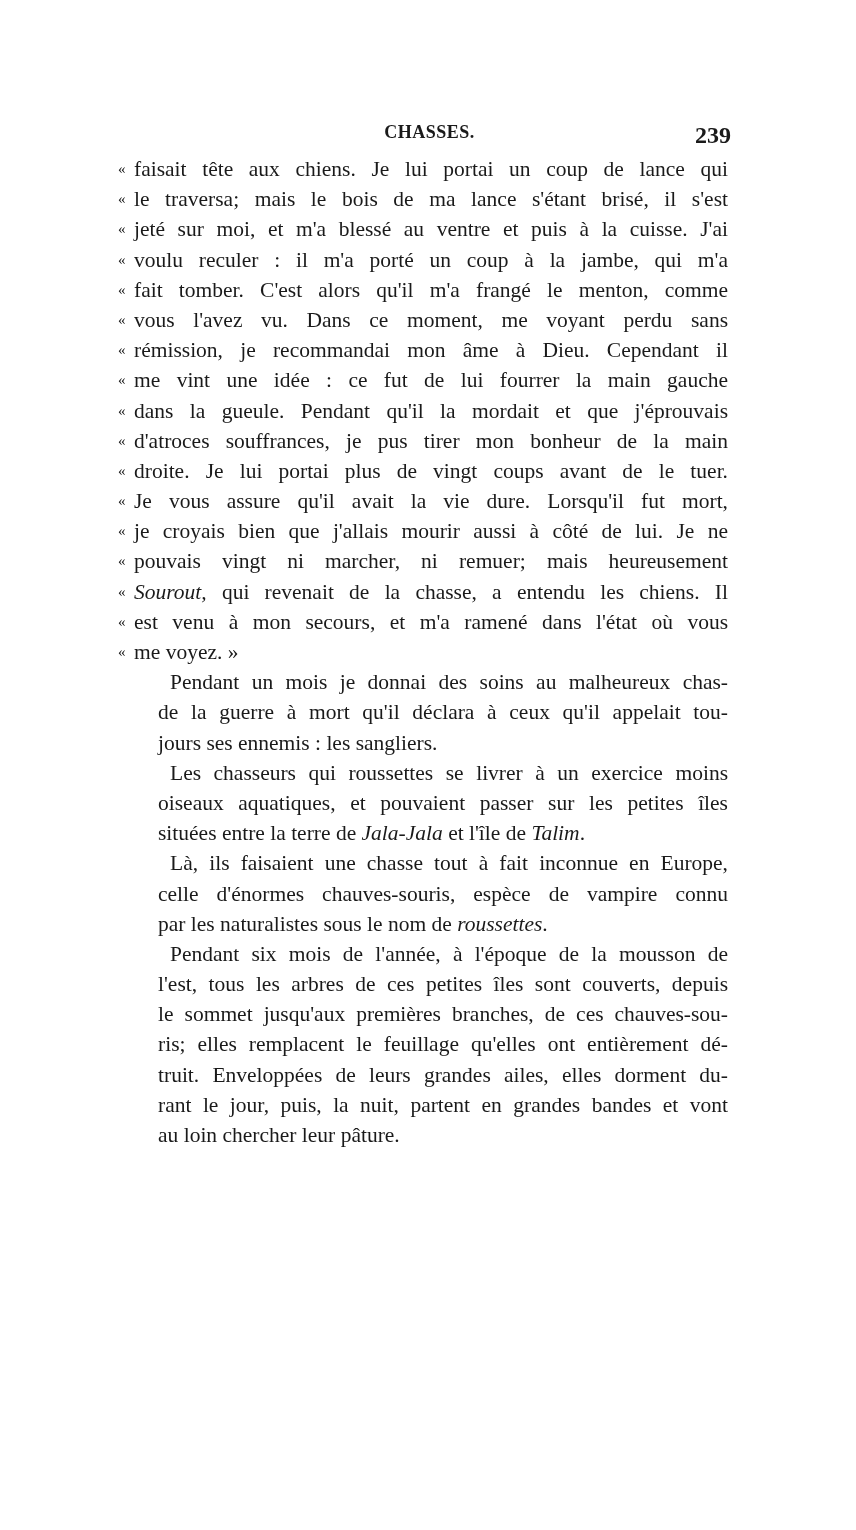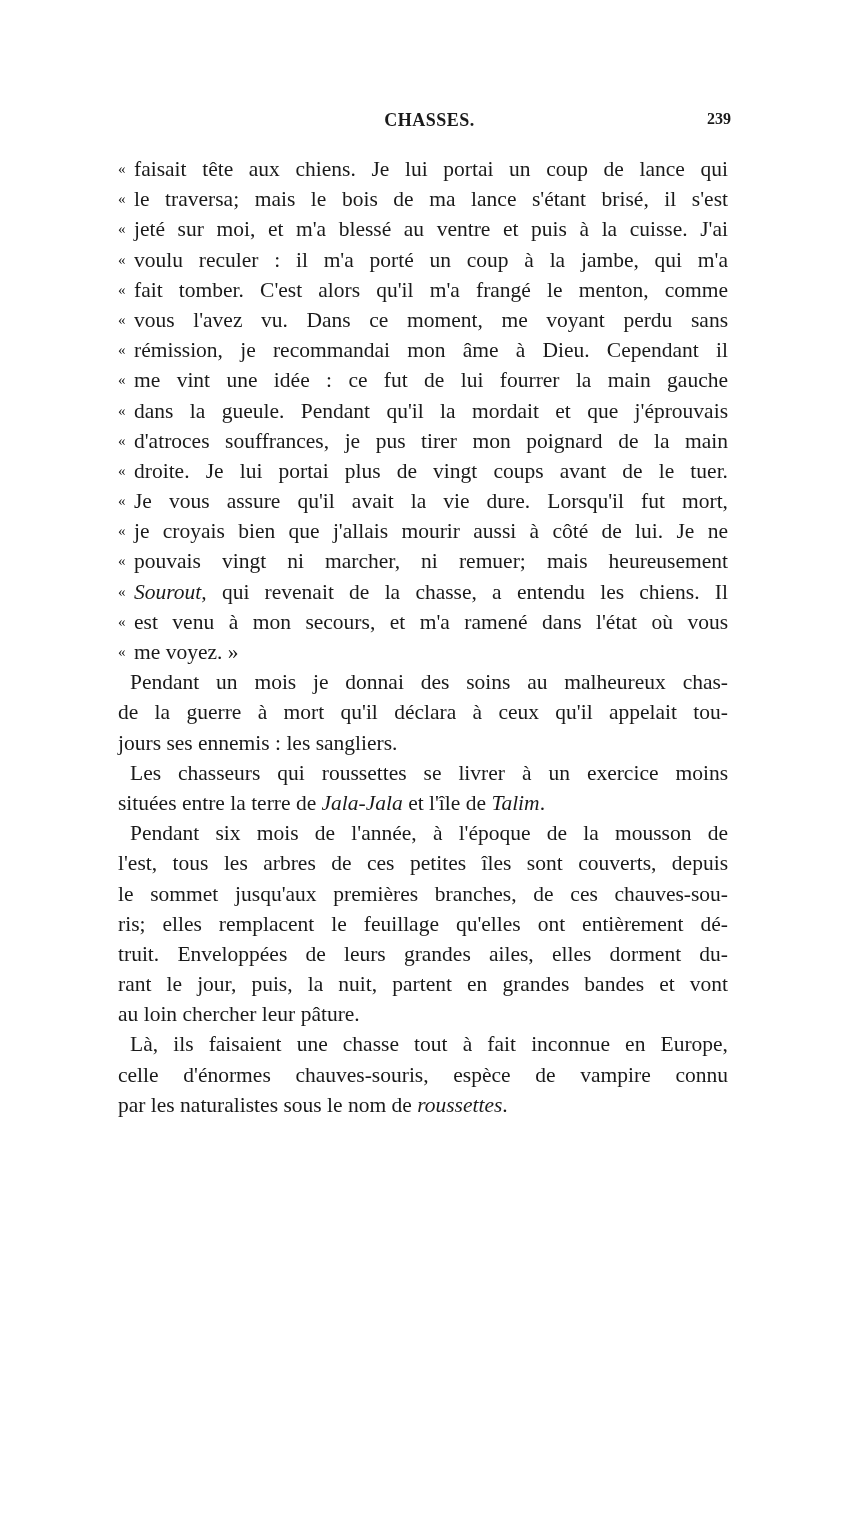--- a/index.html
+++ b/index.html
@@ -15,39 +15,39 @@
       font-family: "Liberation Serif", "DejaVu Serif", serif;
       color: #1a1a1a;
     }
     .page {
       position: absolute;
       left: 0; top: 0;
       width: 856px; height: 1530px;
     }
     .running-head {
       position: absolute;
-      top: 106px;
+      top: 118px;
       left: 128px;
       width: 603px;
       height: 30px;
     }
     .running-title {
       position: absolute;
       left: 0; right: 0;
       text-align: center;
       font-size: 18px;
       font-weight: bold;
       letter-spacing: 0.5px;
       top: 4px;
     }
     .page-number {
       position: absolute;
       right: 0;
       top: 4px;
-      font-size: 16px;
+      font-size: 24px;
       font-weight: bold;
     }
     .text-block {
       position: absolute;
       top: 154px;
       left: 118px;
       width: 610px;
       font-size: 21.5px;
       line-height: 30.2px;
     }
@@ -67,20 +67,21 @@
       text-align: justify;
       text-align-last: justify;
       white-space: nowrap;
     }
     .quote-line.last .txt {
       text-align-last: left;
       font-family: Liberation Serif, serif;
     }
     .para {
       display: block;
+      margin-left: 40px;
     }
     .para-line {
       display: block;
       white-space: nowrap;
       text-align: justify;
       text-align-last: justify;
       height: 30.2px;
       padding-left: 10px;
     }
     .para-line.first {
@@ -138,21 +139,21 @@
       <div class="quote-line">
           <span class="gm">«</span>
           <span class="txt">me vint une idée : ce fut de lui fourrer la main gauche</span>
         </div>
       <div class="quote-line">
           <span class="gm">«</span>
           <span class="txt">dans la gueule. Pendant qu'il la mordait et que j'éprouvais</span>
         </div>
       <div class="quote-line">
           <span class="gm">«</span>
-          <span class="txt">d'atroces souffrances, je pus tirer mon poignard de la main</span>
+          <span class="txt">d'atroces souffrances, je pus tirer mon bonheur de la main</span>
         </div>
       <div class="quote-line">
           <span class="gm">«</span>
           <span class="txt">droite. Je lui portai plus de vingt coups avant de le tuer.</span>
         </div>
       <div class="quote-line">
           <span class="gm">«</span>
           <span class="txt">Je vous assure qu'il avait la vie dure. Lorsqu'il fut mort,</span>
         </div>
       <div class="quote-line">
@@ -178,33 +179,34 @@
     </div>
 
     <div class="para">
       <span class="para-line first">Pendant un mois je donnai des soins au malheureux chas-</span>
       <span class="para-line cont" style="padding-left:0">de la guerre à mort qu'il déclara à ceux qu'il appelait tou-</span>
       <span class="para-line last" style="padding-left:0">jours ses ennemis : les sangliers.</span>
     </div>
 
     <div class="para">
       <span class="para-line first">Les chasseurs qui roussettes se livrer à un exercice moins</span>
+      <span class="para-line cont" style="padding-left:0">oiseaux aquatiques, et pouvaient passer sur les petites îles</span>
       <span class="para-line last" style="padding-left:0"><span>situées entre la terre de </span><em>Jala-Jala</em><span> et l'île de </span><em>Talim</em><span>.</span></span>
+    </div>
+
+    <div class="para">
+      <span class="para-line first">Là, ils faisaient une chasse tout à fait inconnue en Europe,</span>
+      <span class="para-line cont" style="padding-left:0">celle d'énormes chauves-souris, espèce de vampire connu</span>
+      <span class="para-line last" style="padding-left:0"><span>par les naturalistes sous le nom de </span><em>roussettes</em><span>.</span></span>
     </div>
 
     <div class="para">
       <span class="para-line first">Pendant six mois de l'année, à l'époque de la mousson de</span>
       <span class="para-line cont" style="padding-left:0">l'est, tous les arbres de ces petites îles sont couverts, depuis</span>
       <span class="para-line cont" style="padding-left:0">le sommet jusqu'aux premières branches, de ces chauves-sou-</span>
       <span class="para-line cont" style="padding-left:0">ris; elles remplacent le feuillage qu'elles ont entièrement dé-</span>
       <span class="para-line cont" style="padding-left:0">truit. Enveloppées de leurs grandes ailes, elles dorment du-</span>
       <span class="para-line cont" style="padding-left:0">rant le jour, puis, la nuit, partent en grandes bandes et vont</span>
       <span class="para-line last" style="padding-left:0">au loin chercher leur pâture.</span>
     </div>
 
-    <div class="para">
-      <span class="para-line first">Là, ils faisaient une chasse tout à fait inconnue en Europe,</span>
-      <span class="para-line cont" style="padding-left:0">celle d'énormes chauves-souris, espèce de vampire connu</span>
-      <span class="para-line last" style="padding-left:0"><span>par les naturalistes sous le nom de </span><em>roussettes</em><span>.</span></span>
-    </div>
-
   </div>
 </div>
 
 </body></html>

